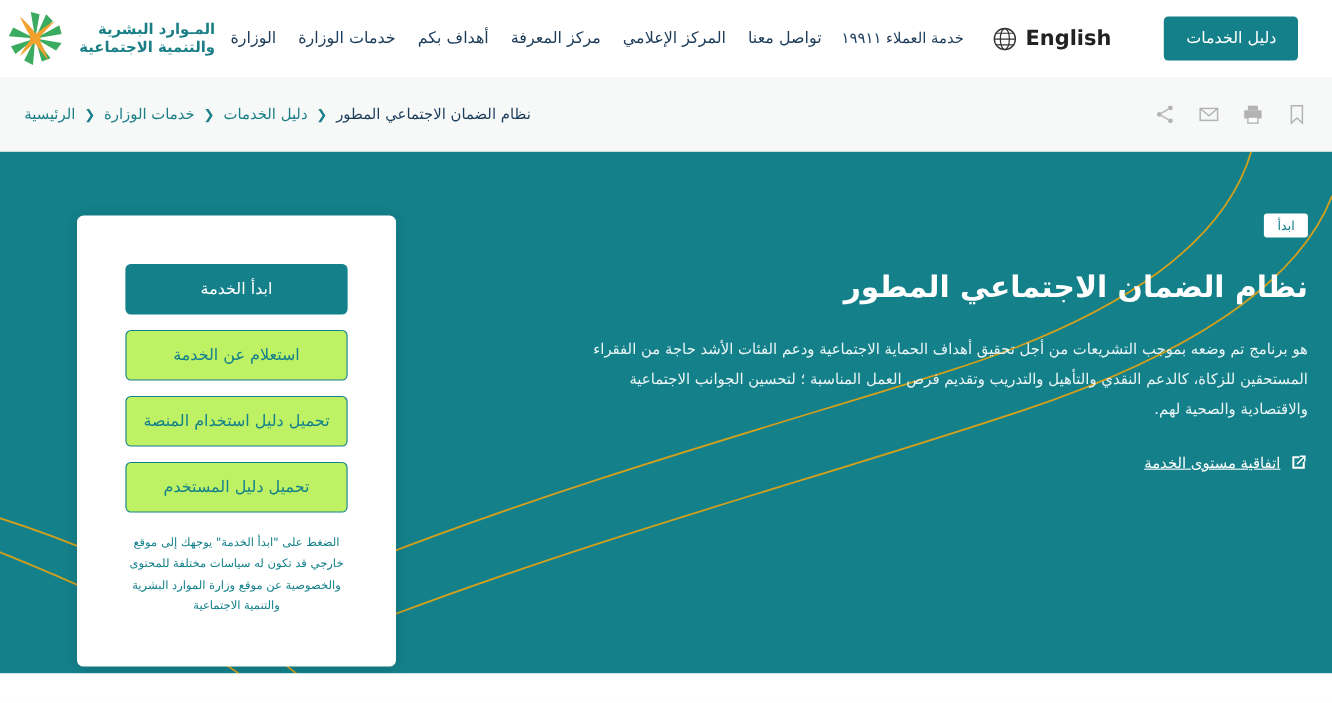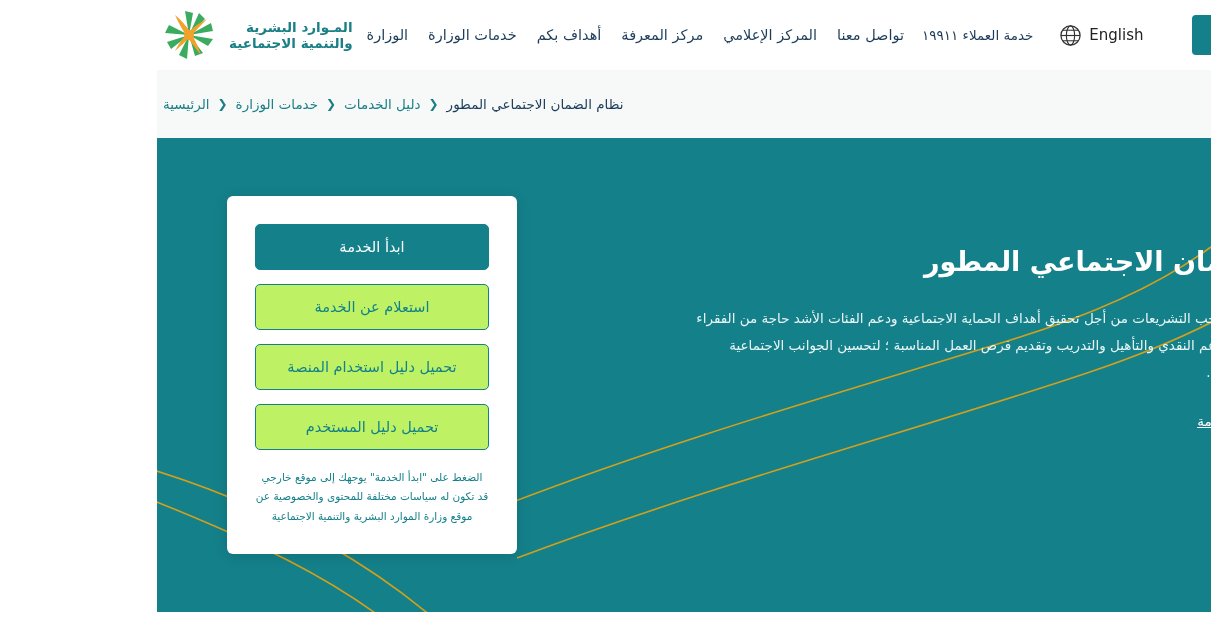--- a/index.html
+++ b/index.html
@@ -2,21 +2,21 @@
 <html lang="ar" dir="rtl"><head>
 <meta charset="utf-8">
 <style>
   * { box-sizing: border-box; margin: 0; padding: 0; }
   html, body {
     width: 1211px; height: 639px;
     font-family: "DejaVu Sans", "Liberation Sans", sans-serif;
     background: #ffffff;
     overflow: hidden;
   }
-  .page { position: relative; width: 1054px; height: 639px; }
+  .page { position: relative; width: 1211px; height: 639px; }
 
   
   .topbar {
     position: absolute; top: 0; left: 0; width: 1211px; height: 70px;
     background: #ffffff;
     display: flex; flex-direction: row-reverse; align-items: center;
   }
   .brand {
     display: flex; flex-direction: row-reverse; align-items: center;
     margin-right: 14px; gap: 8px;
@@ -33,40 +33,40 @@
   }
   .nav-item {
     color: #1c3c5a; font-size: 14.5px; white-space: nowrap; cursor: pointer;
   }
   .cs-link {
     color: #1c3c5a; font-size: 13.5px; white-space: nowrap;
     margin-right: 26px; cursor: pointer; direction: rtl;
   }
   .lang {
     display: flex; flex-direction: row-reverse; align-items: center; gap: 7px;
-    margin-right: 26px; color: #222; font-size: 15px; cursor: pointer;
+    margin-right: 26px; color: #222; font-size: 19px; cursor: pointer; font-weight: bold;
   }
   .globe { width: 23px; height: 23px; flex: none; }
   .search-btn { margin-right: 22px; cursor: pointer; width: 24px; height: 24px; }
   .guide-btn {
     margin-right: 20px; background: #13808a; color: #fff;
     font-size: 14.5px; padding: 12px 20px; border: none; border-radius: 4px;
     cursor: pointer; white-space: nowrap;
     font-family: "DejaVu Sans", "Liberation Sans", sans-serif;
   }
   .vision {
     margin-right: 26px; width: 92px; height: 50px; flex: none;
   }
 
   
   .crumbbar {
     position: absolute; top: 70px; left: 0; width: 1211px; height: 68px;
     background: #f7f8f8;
     display: flex; flex-direction: row-reverse; align-items: center;
-    justify-content: space-between; padding: 0 6px;
+    justify-content: space-between; padding: 0 22px;
   }
   .crumbs {
     display: flex; flex-direction: row-reverse; align-items: center;
     gap: 8px; font-size: 13.5px;
   }
   .crumb { color: #1a7f86; cursor: pointer; white-space: nowrap; }
   .crumb.last { color: #1c3c5a; cursor: default; }
   .sep { color: #1a7f86; font-size: 12px; }
   .tools {
     display: flex; flex-direction: row-reverse; align-items: center; gap: 20px;
@@ -105,21 +105,21 @@
   .rating-count { color: #bfe0e3; font-size: 11.5px; direction: rtl; }
   .sla {
     display: inline-flex; flex-direction: row-reverse; align-items: center; gap: 8px;
     color: #ffffff; font-size: 13.5px; text-decoration: underline; cursor: pointer;
   }
   .ext { width: 17px; height: 17px; flex: none; }
 
   
   .card {
     position: absolute; left: 70px; top: 58px; width: 290px;
-    background: #ffffff; border-radius: 6px; padding: 28px;
+    background: #ffffff; border-radius: 6px; padding: 44px;
     box-shadow: 0 2px 14px rgba(0,0,0,.13); z-index: 3;
   }
   .btn {
     display: block; width: 100%; text-align: center; font-size: 14.5px;
     padding: 14px 8px; border-radius: 5px; margin-bottom: 14px; cursor: pointer;
     font-family: "DejaVu Sans", "Liberation Sans", sans-serif;
   }
   .btn.primary { background: #13808a; color: #ffffff; border: 1px solid #13808a; }
   .btn.ghost { background: #bef264; color: #13808a; border: 1px solid #13808a; }
   .note {

